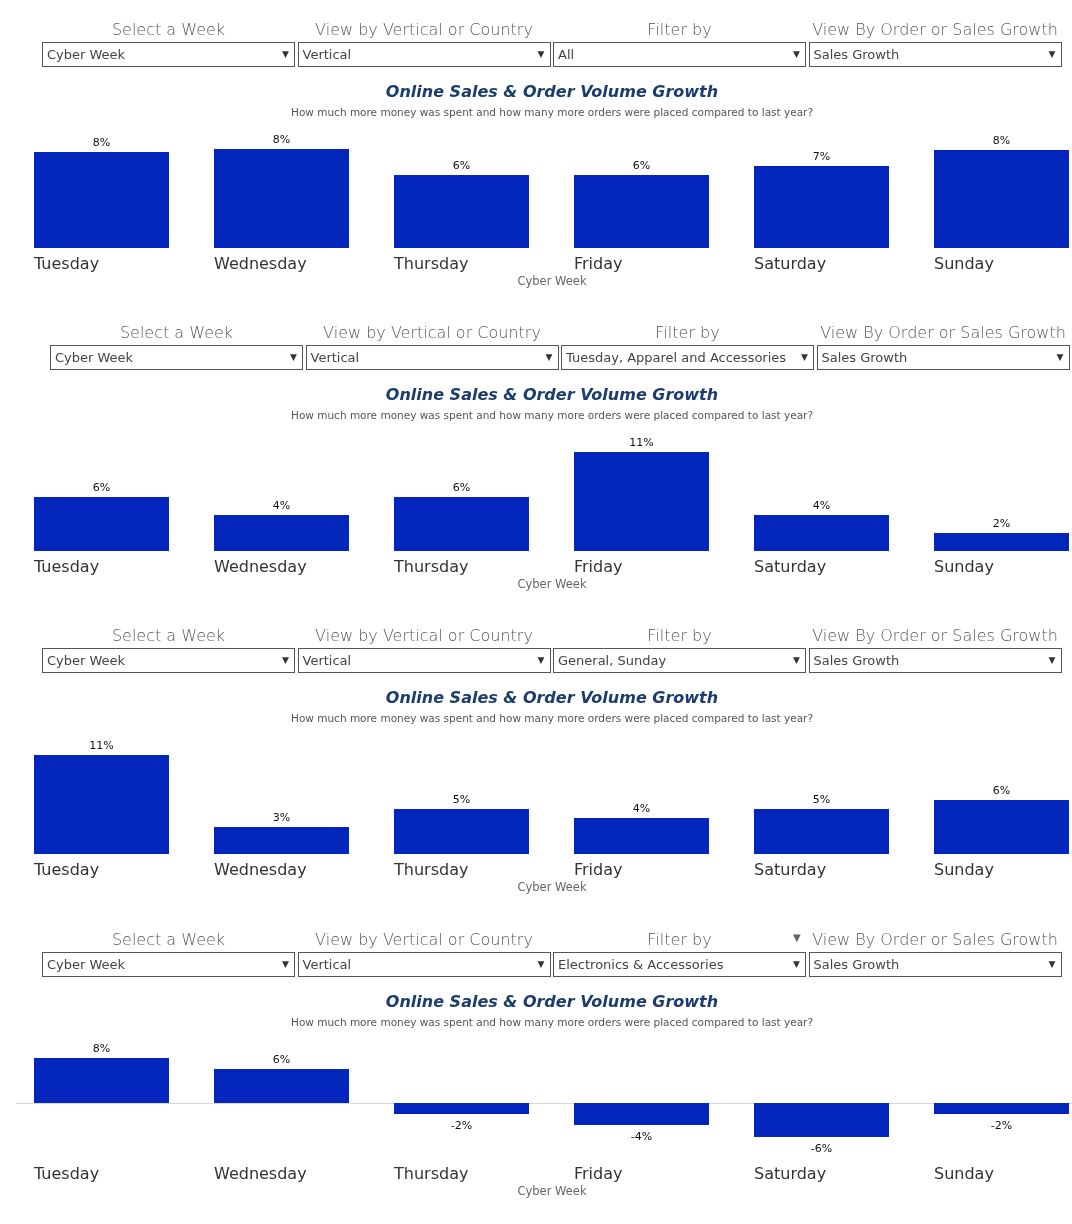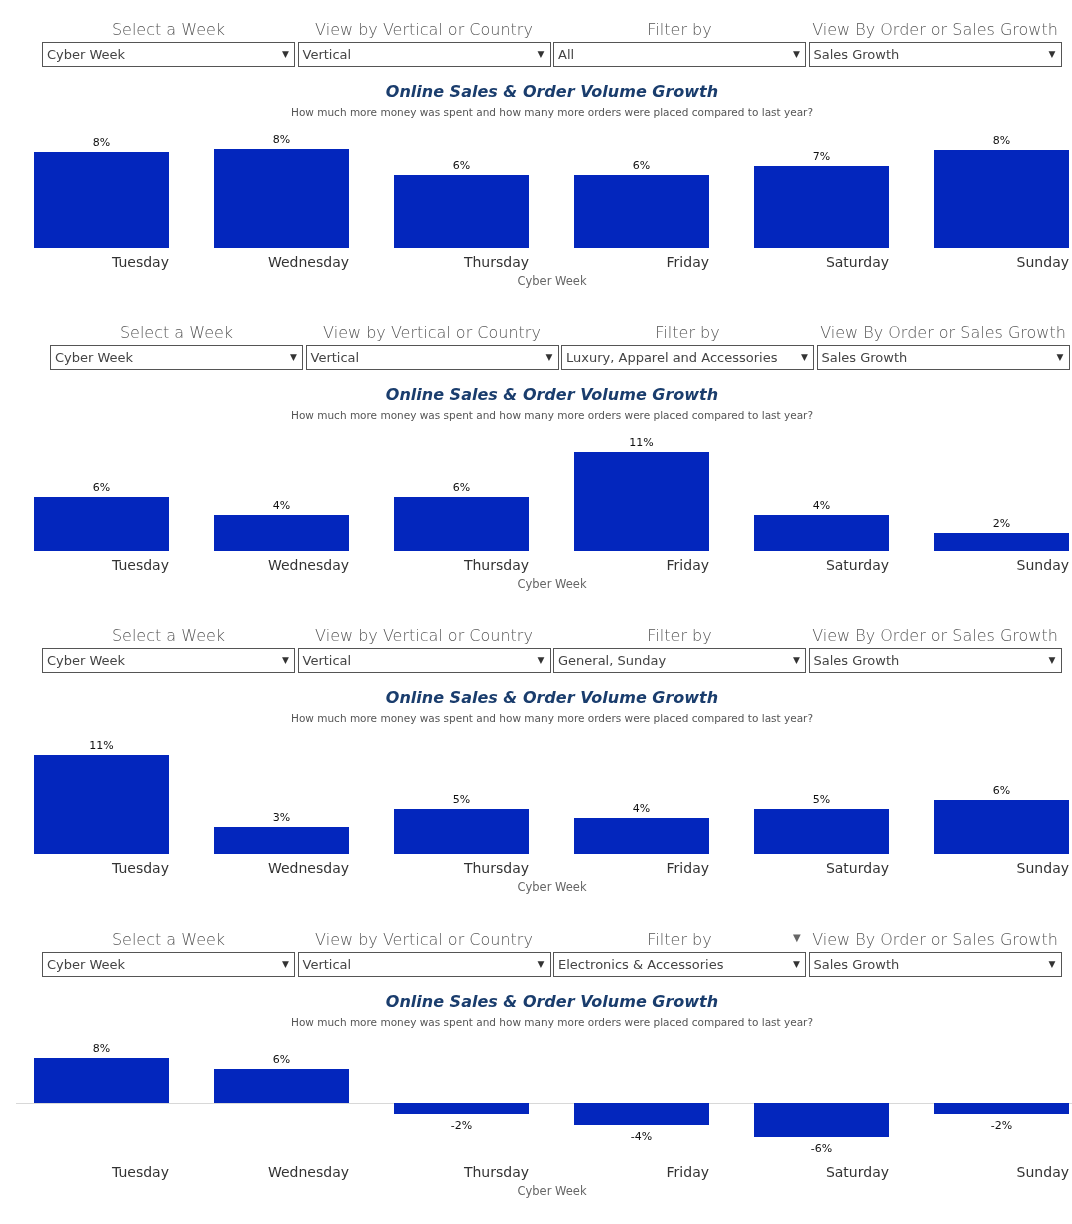--- a/index.html
+++ b/index.html
@@ -9,21 +9,21 @@
     .filters { position: absolute; top: 18px; height: 52px; }
     .filter { position: absolute; top: 0; width: 253px; }
     .filter-label { display: block; text-align: center; font-size: 16px; color: #555; font-weight: 300; height: 24px; line-height: 24px; white-space: nowrap; }
     .filter-select { position: relative; height: 25px; border: 1px solid #555; background: #fff; font-size: 13px; line-height: 23px; padding-left: 4px; color: #444; cursor: pointer; white-space: nowrap; overflow: hidden; }
     .filter-select .arrow { position: absolute; right: 5px; top: 0; font-size: 9px; color: #333; }
     .chart-title { position: absolute; left: 0; width: 1072px; top: 82px; text-align: center; font-size: 16px; font-weight: bold; color: #1a3d6d; font-style: italic; }
     .chart-subtitle { position: absolute; left: 0; width: 1072px; top: 106px; text-align: center; font-size: 10.5px; color: #555; }
     .plot { position: absolute; left: 0; top: 120px; width: 1072px; height: 170px; }
     .bar { position: absolute; width: 135px; background: #0326bd; }
     .bar-val { position: absolute; width: 135px; text-align: center; font-size: 11px; color: #111; }
-    .cat-label { position: absolute; width: 135px; text-align: right; font-size: 14px; color: #333; }
+    .cat-label { position: absolute; width: 135px; text-align: left; font-size: 16px; color: #333; }
     .axis-title { position: absolute; left: 0; width: 1072px; text-align: center; font-size: 11.5px; color: #666; }
     .zero-line { position: absolute; left: 0; width: 1072px; height: 1px; background: #d8d8d8; }
     .header-arrow { position: absolute; font-size: 10px; color: #666; }
   </style>
 </head>
 <body>
 
 <div id="root">
     <div class="panel" style="top: 0px;">
       <div class="filters" style="left: 26px;">
@@ -73,21 +73,21 @@
         <div class="filter" style="left: 0px;">
           <span class="filter-label">Select a Week</span>
           <div class="filter-select"><span>Cyber Week</span><span class="arrow">▼</span></div>
         </div>
         <div class="filter" style="left: 255.5px;">
           <span class="filter-label">View by Vertical or Country</span>
           <div class="filter-select"><span>Vertical</span><span class="arrow">▼</span></div>
         </div>
         <div class="filter" style="left: 511px;">
           <span class="filter-label">Filter by</span>
-          <div class="filter-select"><span>Luxury, Apparel and Accessories</span><span class="arrow">▼</span></div>
+          <div class="filter-select"><span>Tuesday, Apparel and Accessories</span><span class="arrow">▼</span></div>
         </div>
         <div class="filter" style="left: 766.5px;">
           <span class="filter-label">View By Order or Sales Growth</span>
           <div class="filter-select"><span>Sales Growth</span><span class="arrow">▼</span></div>
         </div>
       </div>
       <div class="chart-title">Online Sales &amp; Order Volume Growth</div>
       <div class="chart-subtitle">How much more money was spent and how many more orders were placed compared to last year?</div>
       <div class="plot">
         <div class="bar" style="left: 18px; background: rgb(3, 38, 189); top: 74px; height: 54px;"></div>

